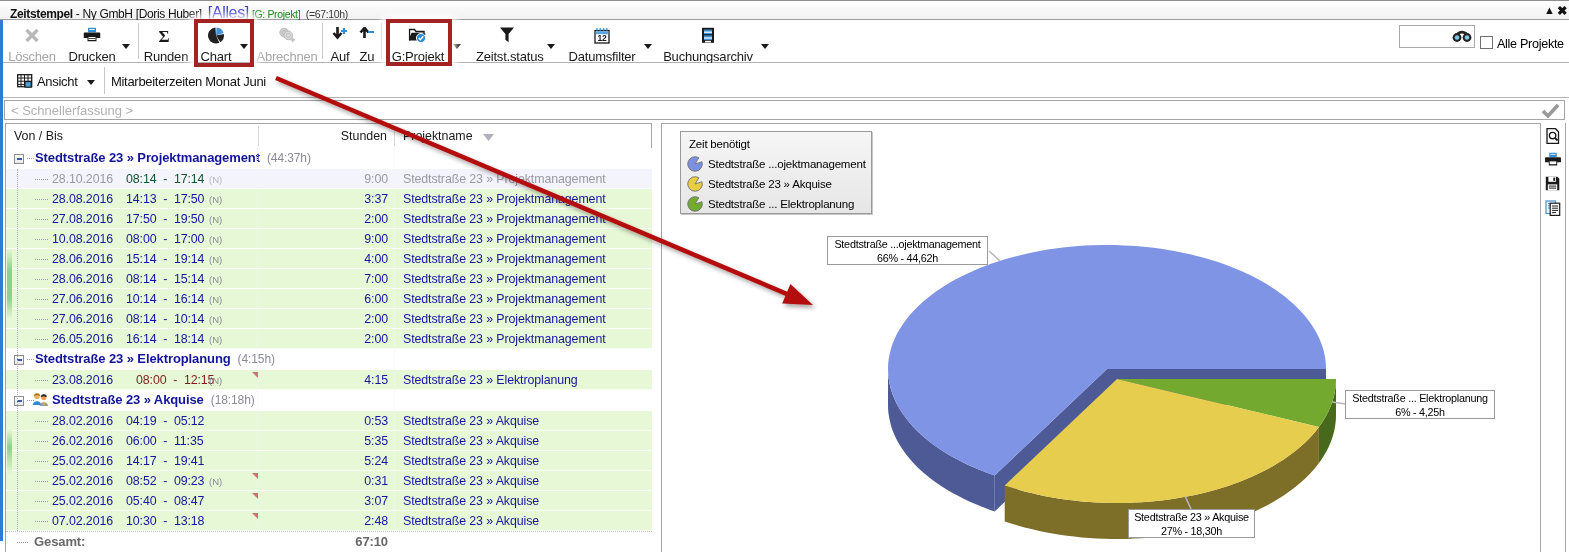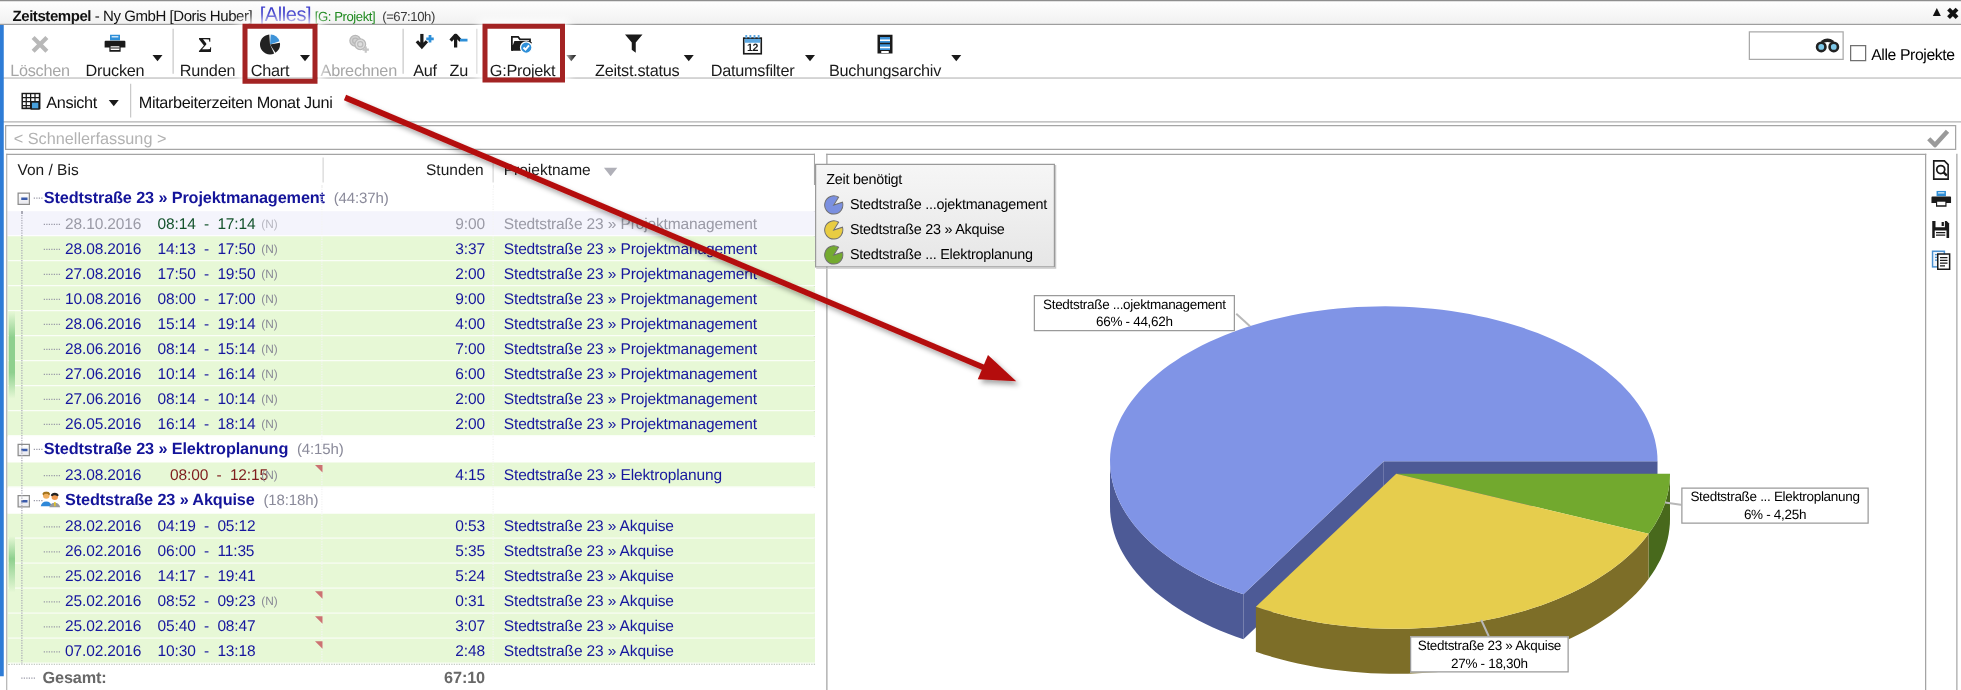--- a/index.html
+++ b/index.html
@@ -35,21 +35,21 @@
 .row .gh{color:#8a8a9a;font-size:12px;font-weight:normal}
 .row .dot{position:absolute;top:10px;width:13px;border-top:1px dotted #9a9aa8}
 .row .tri{position:absolute;left:246px;top:2px;width:0;height:0;border-top:6px solid #cc7272;border-left:6px solid transparent;z-index:6}
 .exp{position:absolute;left:8px;top:5.5px;width:10px;height:10px;border:1px solid #8c8c8c;background:linear-gradient(#fff,#e8e8ee);display:inline-block}
 .exp span{position:absolute;left:1.5px;top:3.5px;width:5px;height:1.6px;background:#3a5aaa}
 .ppl{position:absolute;left:26px;top:3px}
 .vline{position:absolute;left:16px;width:0;border-left:1px dotted #aaaab6}
 .colsep{position:absolute;top:0;bottom:0;width:1px;background:transparent;border-left:1px dotted #f4f4f4}
 
 #rp{position:absolute;left:661px;top:123px;width:880px;height:429px;border:1px solid #a4a4a4;border-bottom:none;background:#fff}
-#legend{position:absolute;left:652px;top:131px;width:192px;height:83px;background:linear-gradient(#f6f6f6,#e6e6e6);
+#legend{position:absolute;left:680px;top:131px;width:192px;height:83px;background:linear-gradient(#f6f6f6,#e6e6e6);
  border:1px solid #9a9a9a;box-shadow:1px 1px 0 #c8c8c8;font-size:11.5px;color:#000;letter-spacing:-0.2px}
 .lbl{position:absolute;background:#fff;border:1px solid #9a9a9a;font-size:10.8px;line-height:13.5px;color:#000;text-align:center;letter-spacing:-0.25px;padding-top:1px}
 
 #rline{position:absolute;left:1565px;top:123px;width:1px;height:429px;background:#a8a8a8}
 .ric{position:absolute;left:1545px}
 .chk{position:absolute;left:1480px;top:36px;width:13px;height:13px;border:1px solid #707070;background:#fff}
 </style></head><body>
 <div id="page">
 
 <div id="title">

